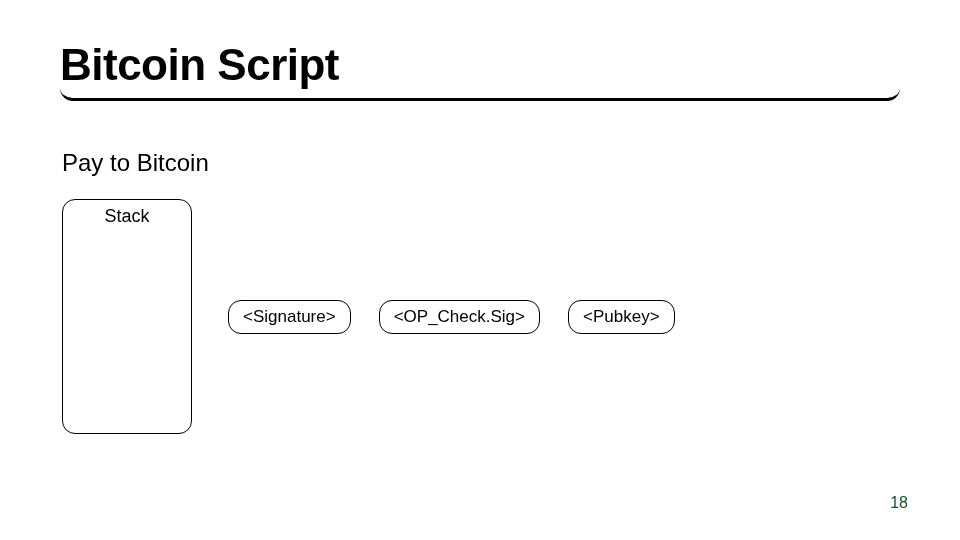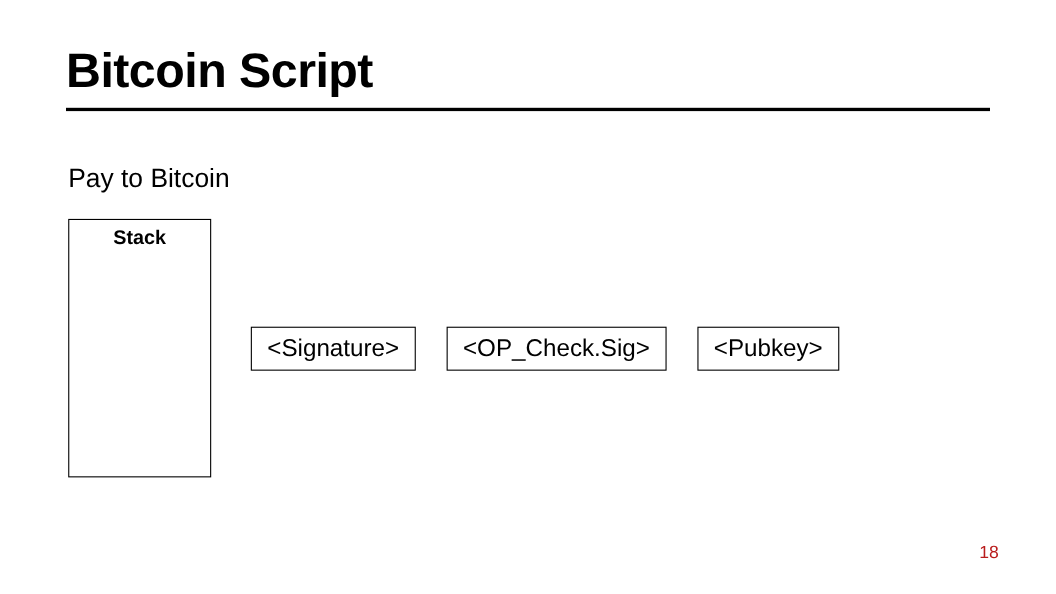--- a/index.html
+++ b/index.html
@@ -1,18 +1,19 @@
 <!DOCTYPE html>
 <html><head>
   <meta charset="utf-8">
   <style>
     * {
       margin: 0;
       padding: 0;
       box-sizing: border-box;
+      border-radius: 13px;
     }
     body {
       width: 960px;
       height: 540px;
       background: #ffffff;
       font-family: Arial, Helvetica, sans-serif;
       color: #000000;
       position: relative;
       overflow: hidden;
     }
@@ -44,40 +45,40 @@
     }
     .stack-box {
       width: 130px;
       height: 235px;
       border: 1px solid #000000;
       padding: 6px 0 0 0;
       text-align: center;
     }
     .stack-label {
       font-size: 18px;
-      font-weight: 700;
+      font-weight: 400;
     }
     .ops-row {
       display: flex;
       gap: 28px;
       align-items: center;
     }
     .op-box {
       border: 1px solid #000000;
       padding: 6px 14px;
-      font-size: 22px;
+      font-size: 17px;
       font-weight: 400;
       white-space: nowrap;
     }
     .page-number {
       position: absolute;
       bottom: 28px;
       right: 52px;
       font-size: 16px;
-      color: #b91c1c;
+      color: #14532d;
     }
   </style>
 </head>
 <body>
 
 <div class="slide">
   <h1 class="title">Bitcoin Script</h1>
   <div class="subtitle">Pay to Bitcoin</div>
 
   <div class="content-row">

